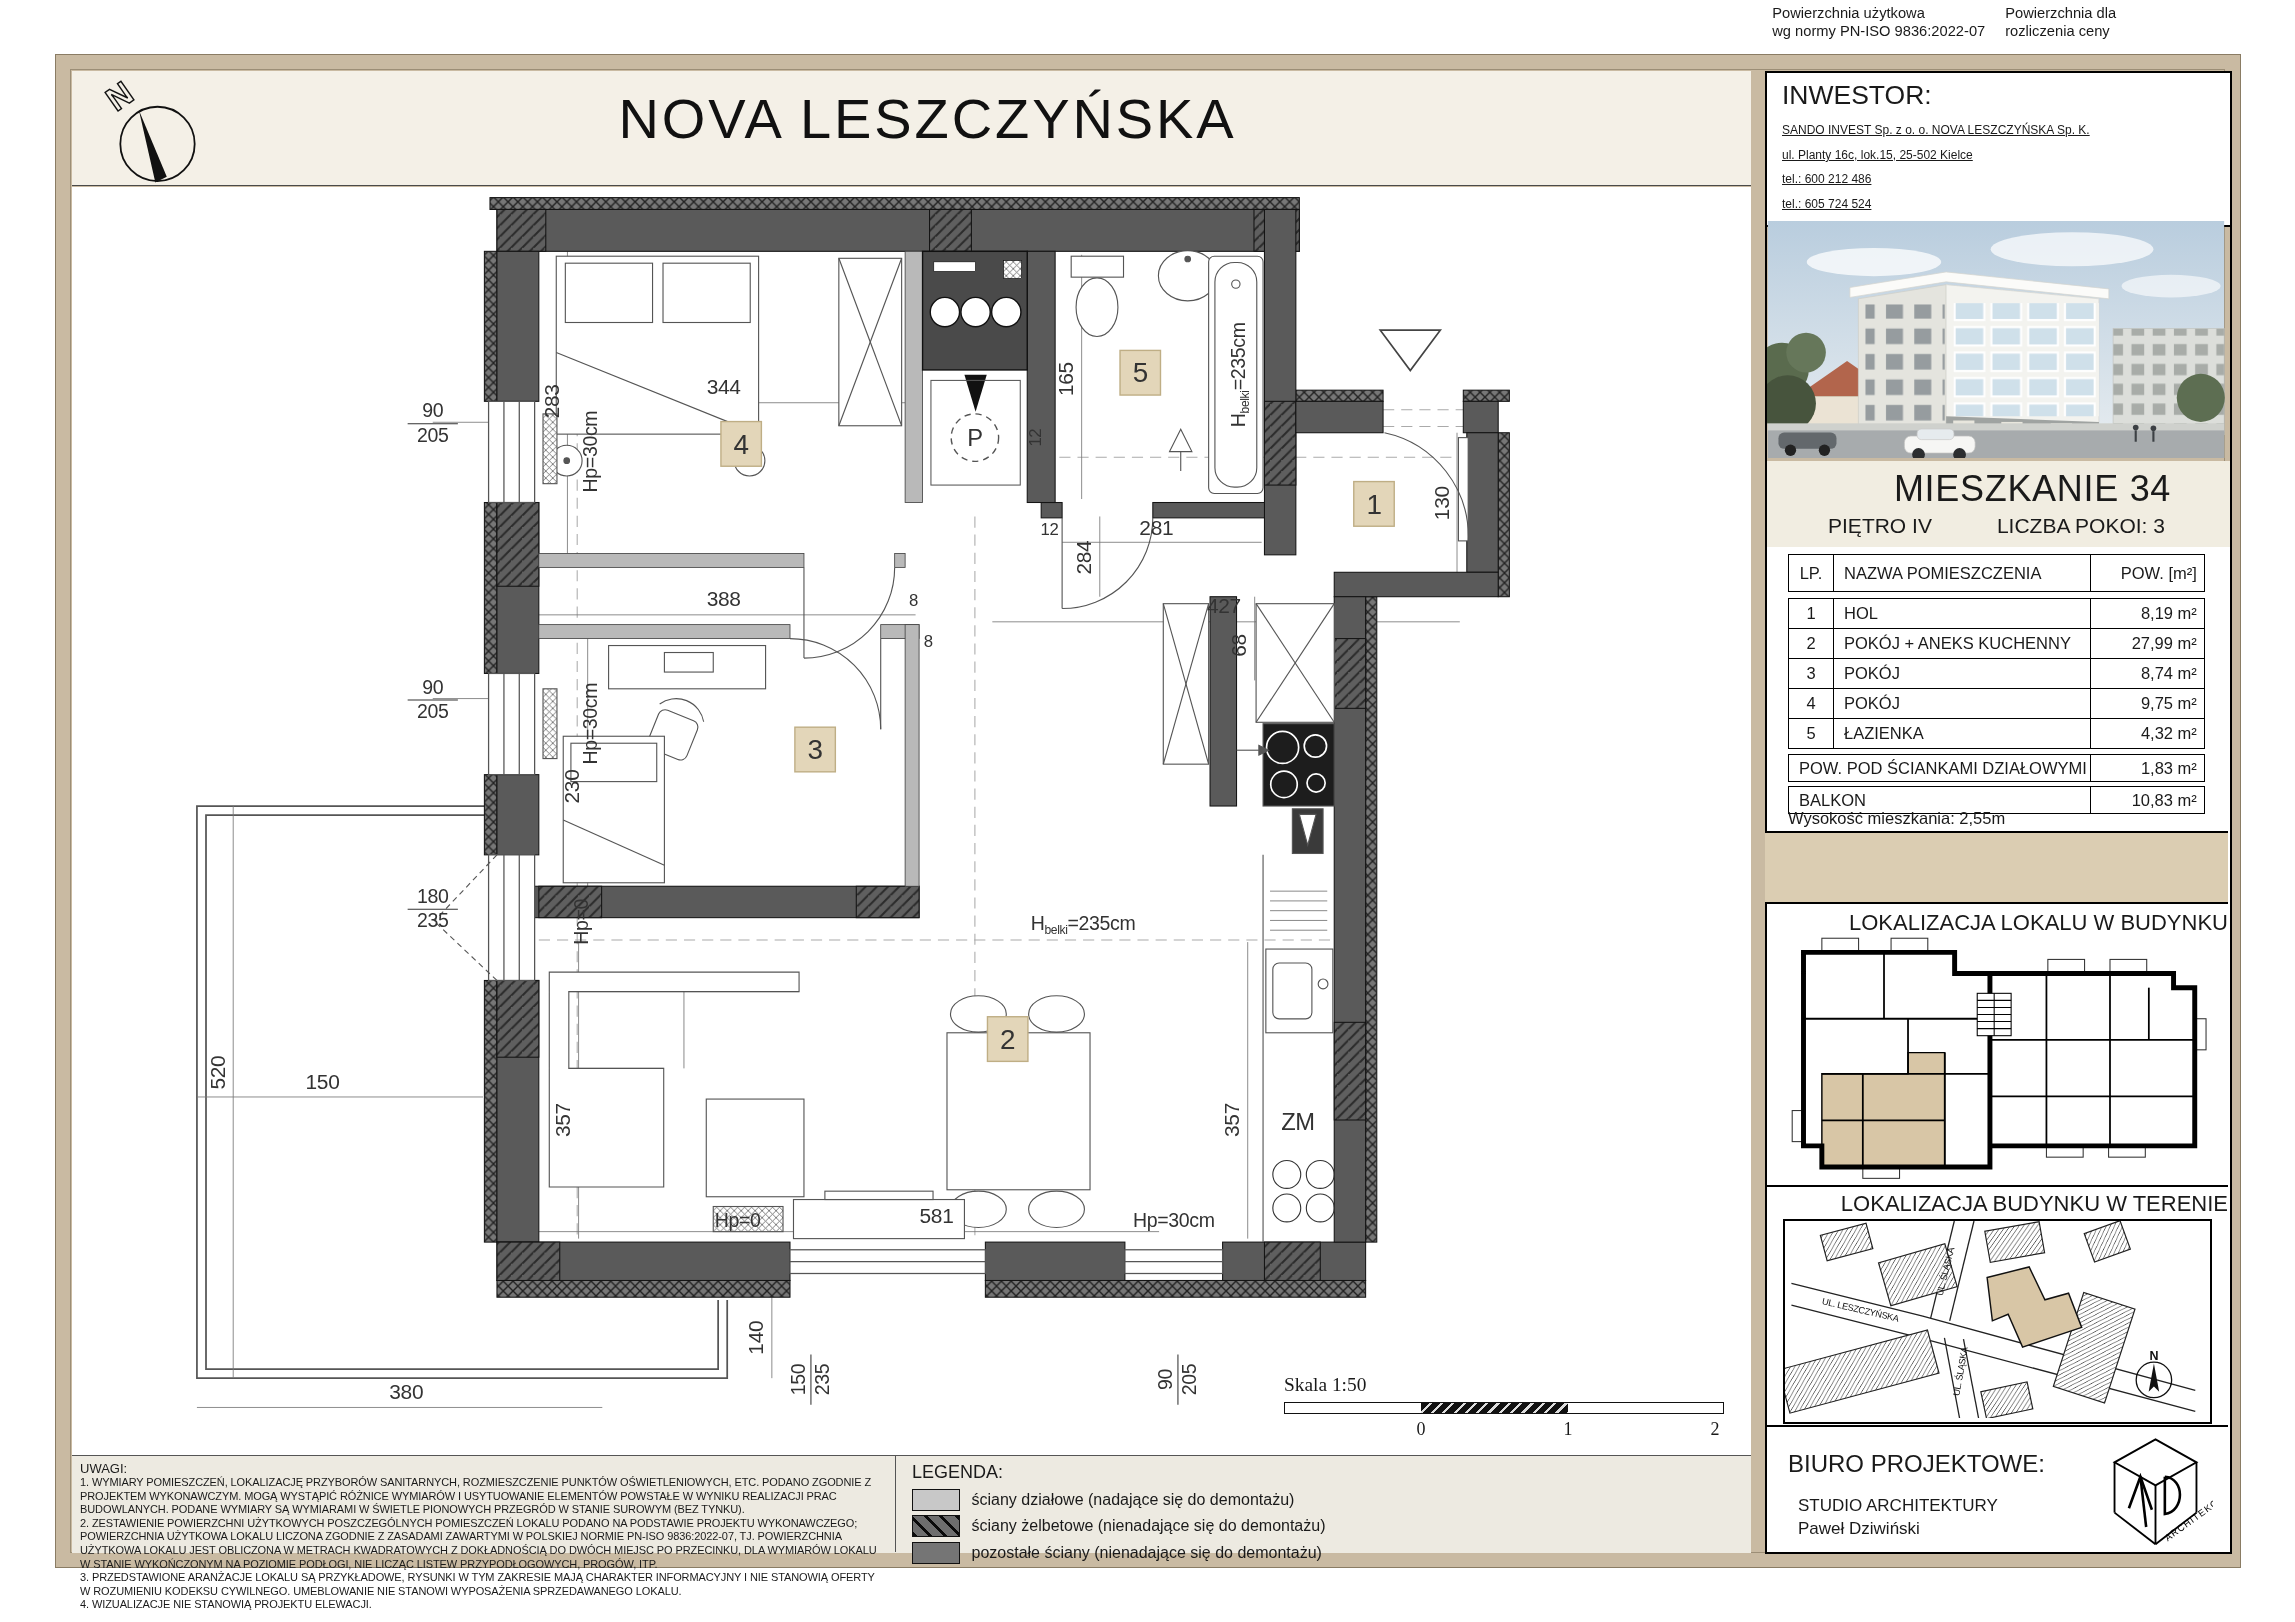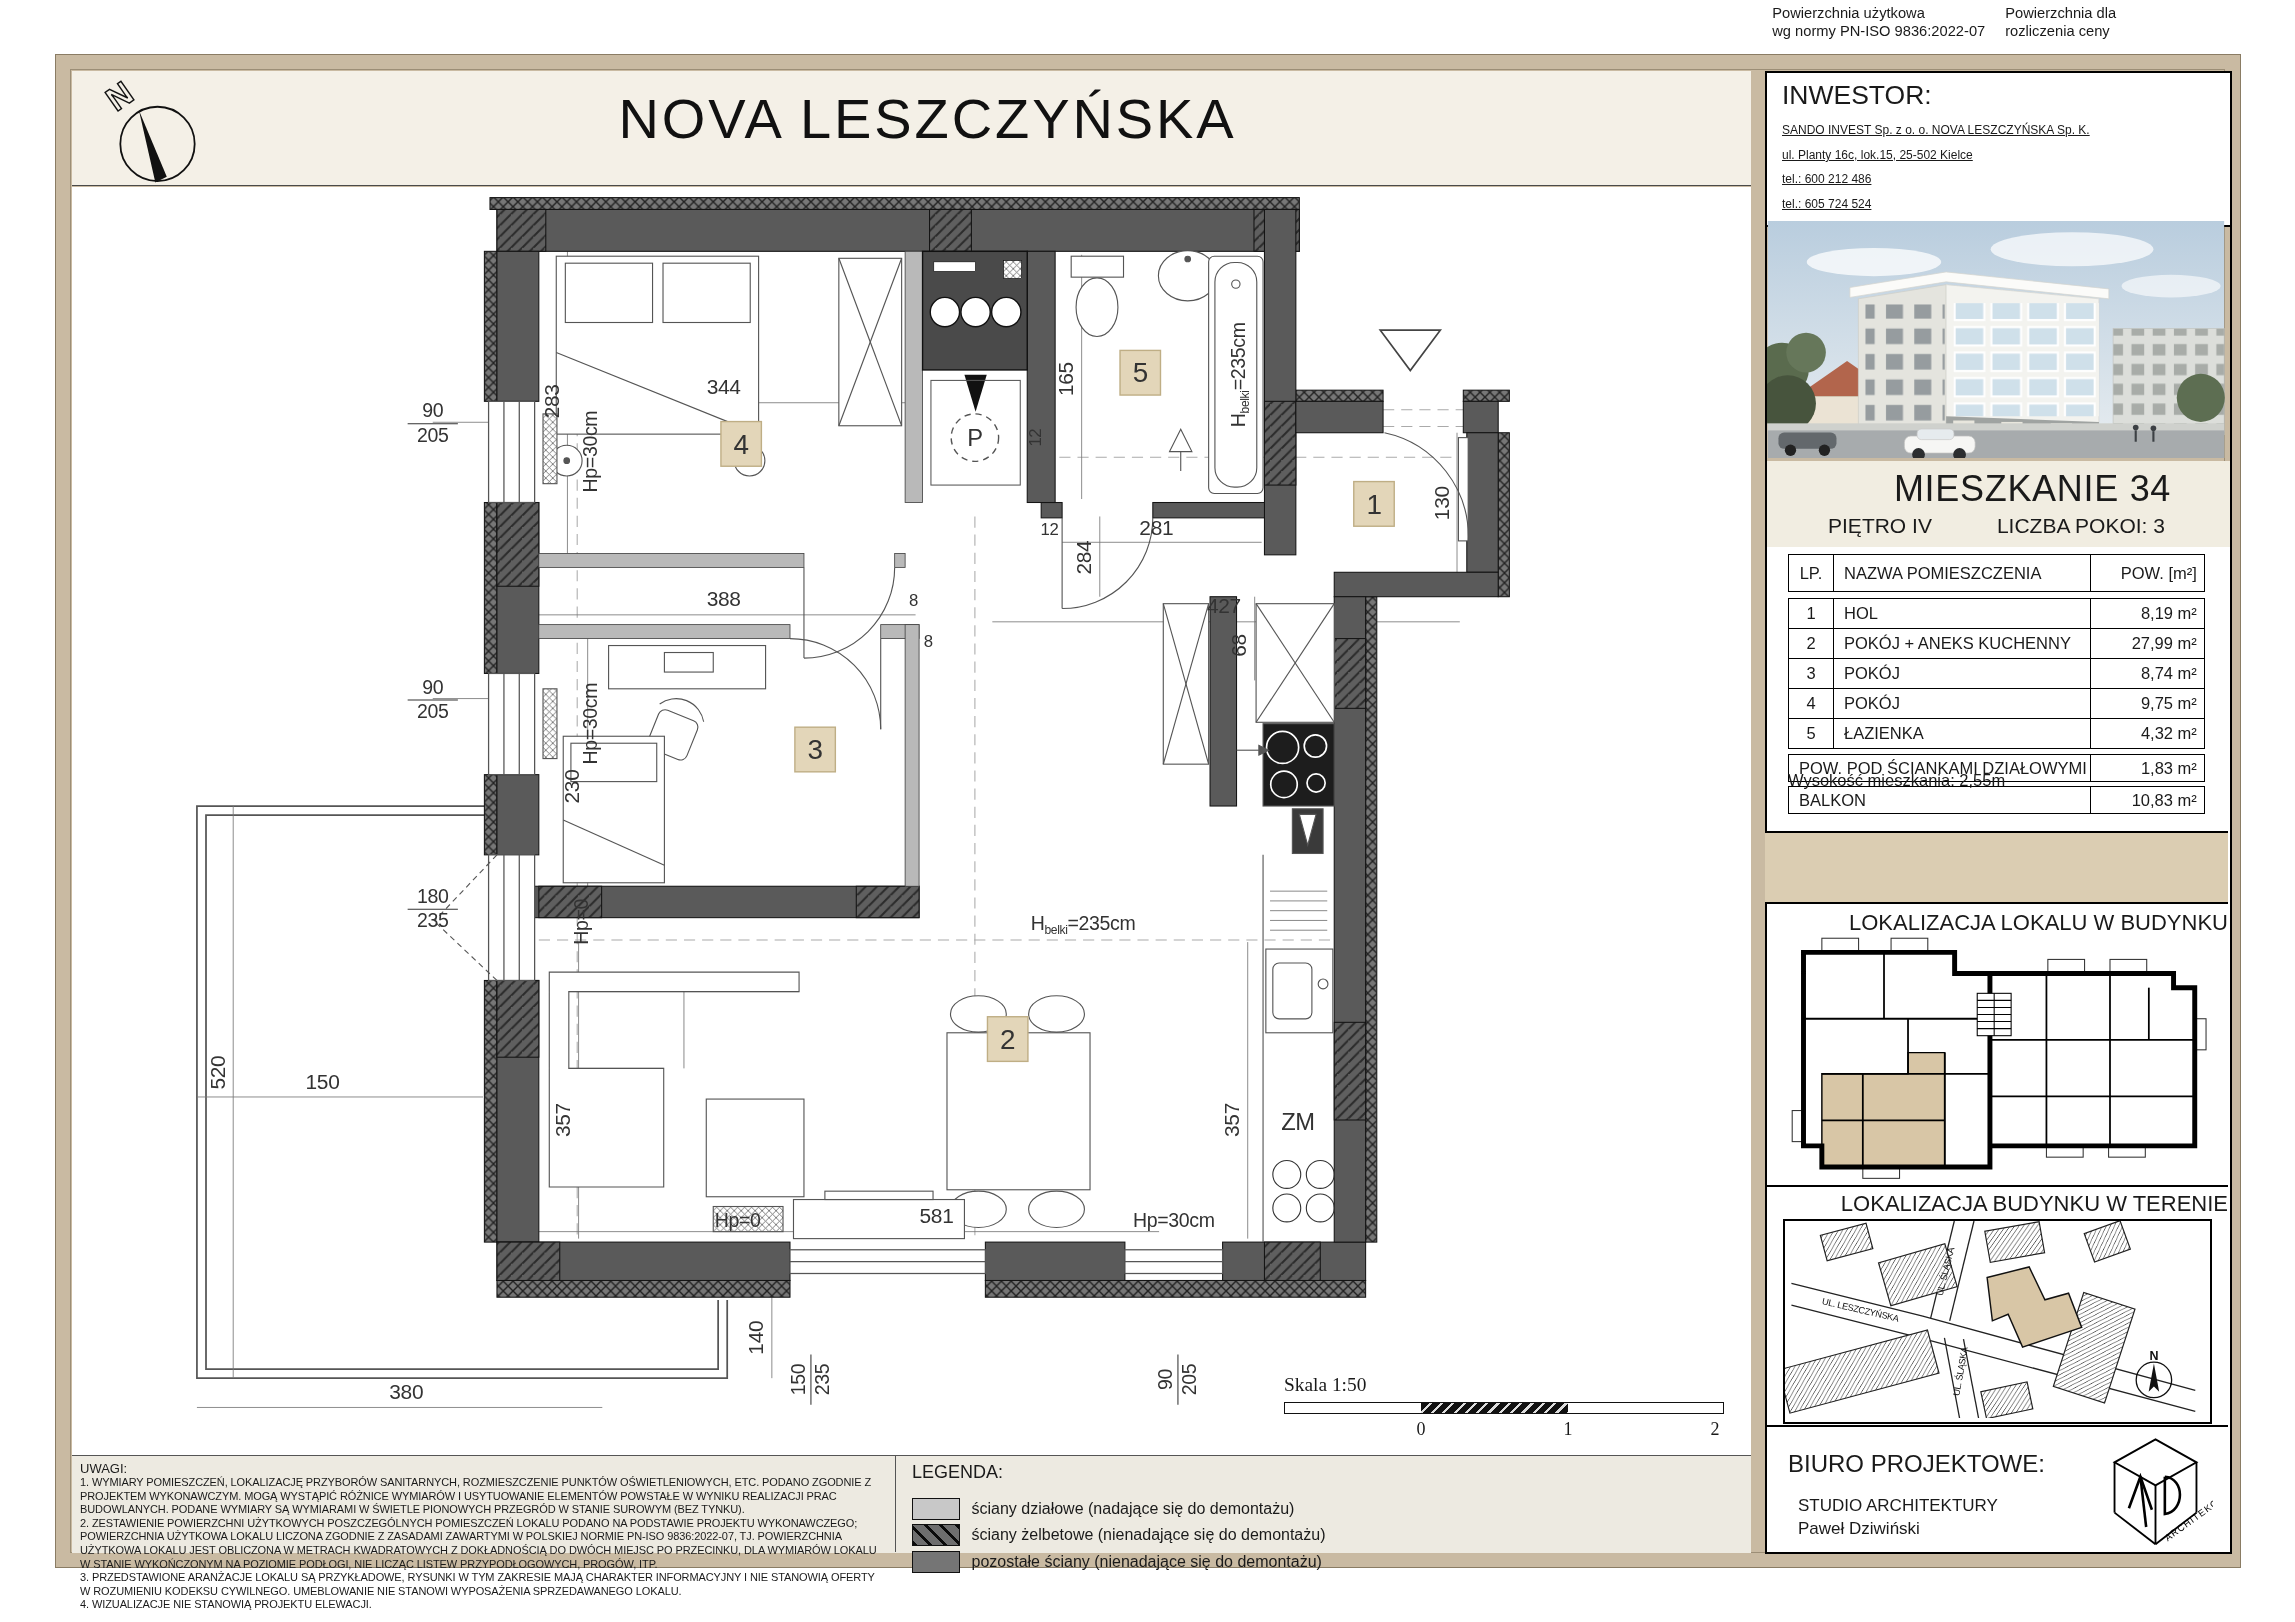--- a/index.html
+++ b/index.html
@@ -15,21 +15,21 @@
   #page-title{left:72px;top:86px;width:1679px;text-align:center;font-size:56px;letter-spacing:2.9px;color:#111;margin-left:16px;}
   
   #main-area{left:72px;top:187px;width:1679px;height:1268px;background:#ffffff;}
   
   #bottom-strip{left:72px;top:1455px;width:1679px;height:97px;background:#edeae1;border-top:1.4px solid #555;}
   #notes-block{left:80px;top:1461px;width:803px;}
   #notes-title{font-size:13px;}
   .note-line{font-size:11px;line-height:13.6px;letter-spacing:-0.1px;}
   #legend-divider{left:895px;top:1455px;width:1.4px;height:97px;background:#555;}
   #legend-block{left:912px;top:1462px;width:825px;}
-  #legend-title{font-size:18px;margin-bottom:15px;}
+  #legend-title{font-size:18px;margin-bottom:6px;}
   .legend-row{display:flex;align-items:center;margin-top:5px;height:21.5px;}
   .swatch{width:46px;height:20px;border:1.4px solid #111;margin-right:11.5px;flex:none;}
   .swatch-partition{background:#c8c8c8;}
   .swatch-concrete{background:#6e6e6e;background-image:repeating-linear-gradient(45deg,rgba(0,0,0,.9) 0 2.9px,rgba(255,255,255,0) 2.9px 10.8px);}
   .swatch-other{background:#757575;}
   .legend-label{font-size:16px;}
   
   #scalebar{left:1284px;top:1374px;font-family:Liberation Serif, serif;}
   #scalebar-label{font-size:19.4px;}
   #scalebar-bar{position:relative;margin-top:5.7px;width:438px;height:10px;background:#fff;border:1.4px solid #111;}
@@ -43,21 +43,21 @@
   .investor-line{left:1782px;font-size:12px;text-decoration:underline;}
   #photo-box{left:1765px;top:221px;width:463px;height:242px;border:2.2px solid #000;border-top:none;}
   #mieszkanie-band{left:1765px;top:461px;width:463px;height:86px;background:#f1ede1;border:2.2px solid #000;border-top:none;}
   #apt-title{left:1765px;top:468px;width:463px;text-align:center;font-size:36px;letter-spacing:0.7px;padding-left:36px;}
   #apt-sub{left:1765px;top:514px;width:463px;display:flex;justify-content:center;gap:65px;font-size:21px;}
   #sidebar-body{left:1765px;top:547px;width:463px;height:1005px;background:#fff;border:2.2px solid #000;border-top:none;}
   .tbox{position:absolute;border:1.4px solid #000;display:flex;align-items:stretch;}
   .tb-lp{width:44px;border-right:1.4px solid #000;display:flex;align-items:center;justify-content:center;font-size:16.5px;flex:none;}
   .tb-name{flex:1;display:flex;align-items:center;padding-left:10px;font-size:16.5px;}
   .tb-pow{width:106px;border-left:1.4px solid #000;display:flex;align-items:center;justify-content:flex-end;padding-right:7.2px;font-size:16.5px;flex:none;}
-  #height-note{left:1788px;top:771px;font-size:16.5px;}
+  #height-note{left:1788px;top:809px;font-size:16.5px;}
   #area-strip{left:1765px;top:831px;width:463px;height:69px;background:#dbcdb2;border-top:2.2px solid #000;border-bottom:2.2px solid #000;}
   #area-cell-left{left:1765px;width:231px;border-right:2.2px solid #000;}
   #area-cell-right{left:1998px;width:230px;}
   .area-label{position:absolute;left:7.2px;top:4.3px;font-size:14.7px;line-height:18px;}
   .section-title{left:1765px;width:463px;text-align:right;font-size:22px;}
   #divider1{left:1765px;top:1185px;width:463px;height:2.2px;background:#000;}
   #divider2{left:1765px;top:1425px;width:463px;height:2.2px;background:#000;}
   #sitemap-box{left:1783px;top:1219px;width:425px;height:201px;border:2.2px solid #000;background:#fff;}
   #biuro-heading{left:1788px;top:1450px;font-size:24px;}
   .biuro-line{left:1788px;font-size:17px;margin-left:10px;}

